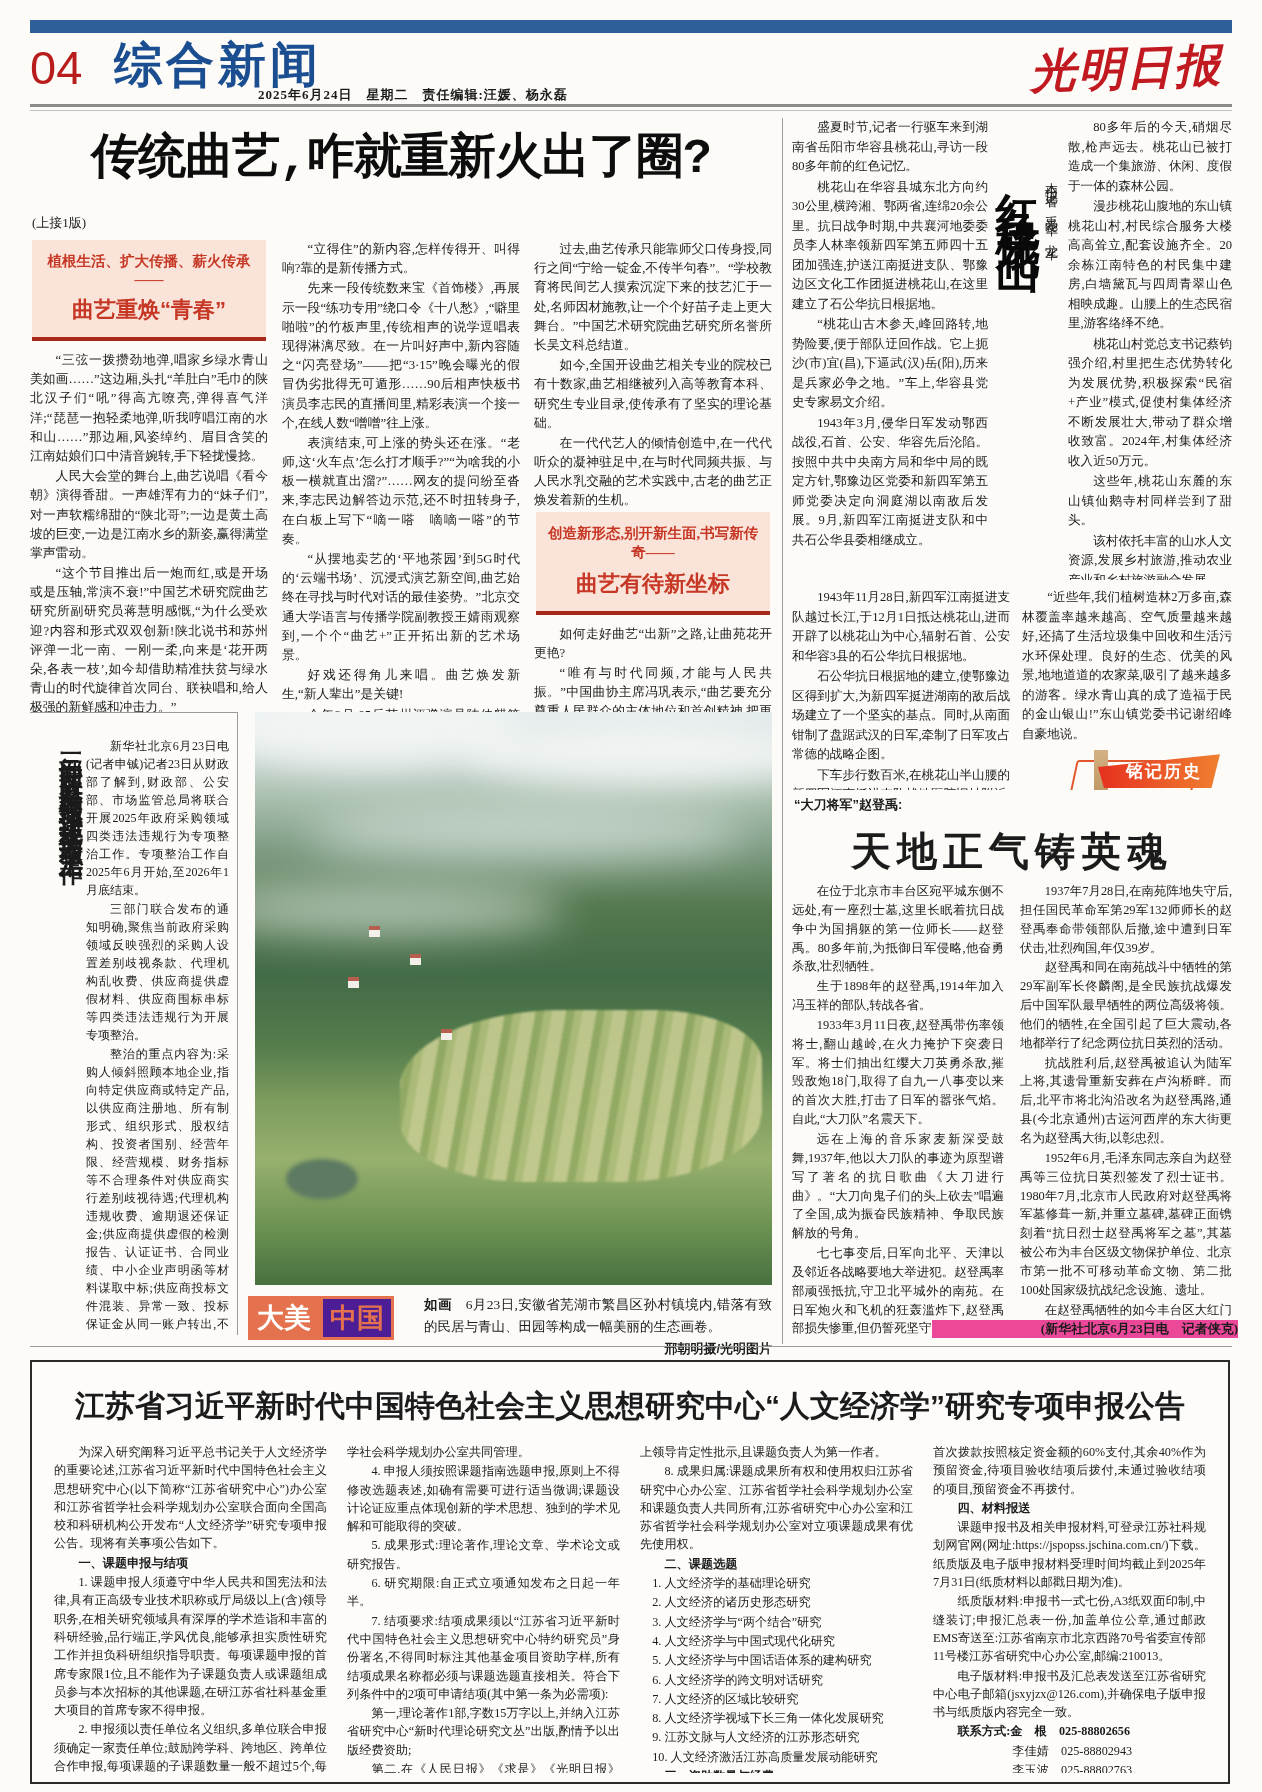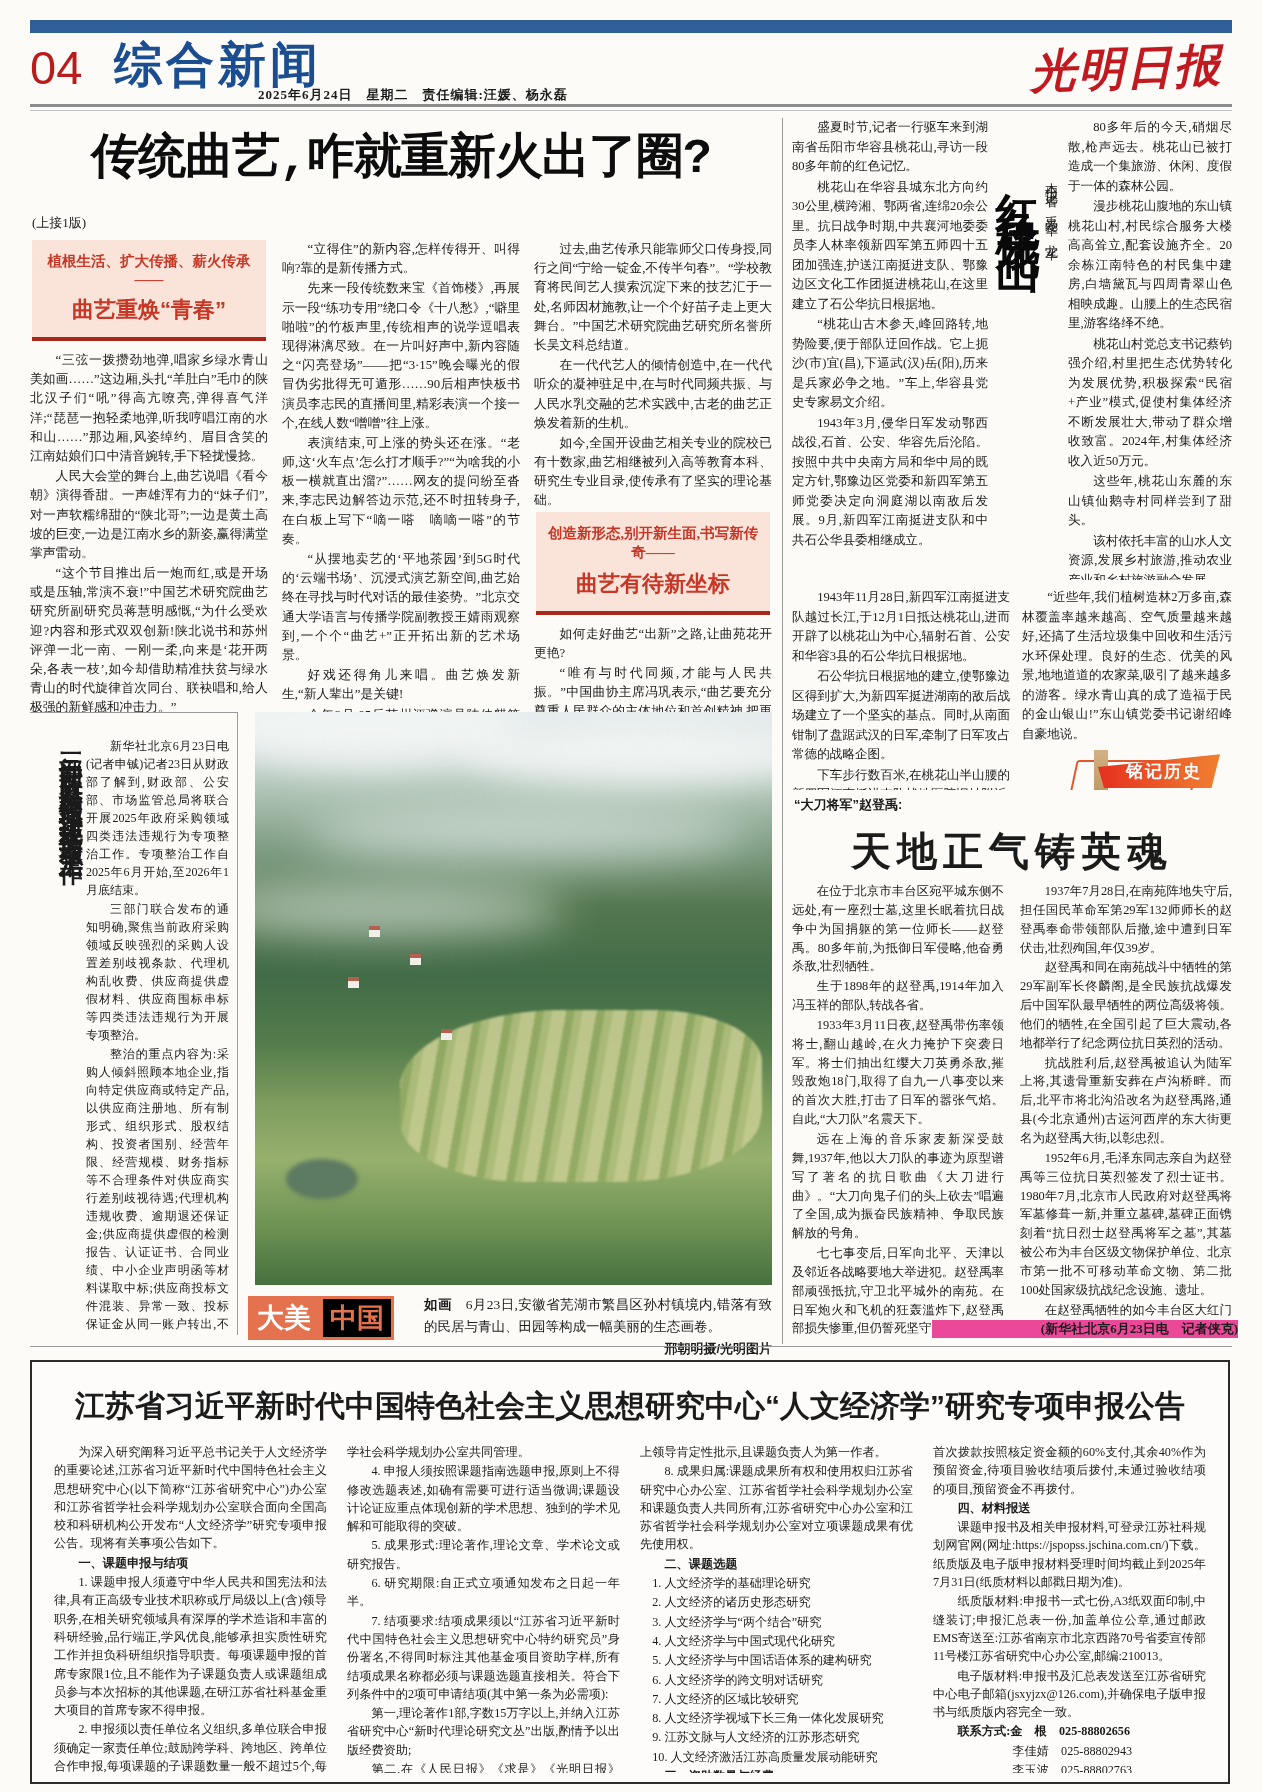--- a/index.html
+++ b/index.html
@@ -47,21 +47,21 @@
   .mist{position:absolute;background:#dfe8e4;border-radius:50%;filter:blur(20px);opacity:.65;}
   .terrace{position:absolute;left:28%;top:52%;width:70%;height:30%;border-radius:45% 30% 40% 35%;
     background:repeating-linear-gradient(100deg,#c3ca8f 0 14px,#93ab64 14px 22px,#aebd7a 22px 30px);
     filter:blur(1px);opacity:.95;}
   .pond{position:absolute;left:6%;top:78%;width:14%;height:7%;background:#5d7a62;border-radius:50%;filter:blur(2px);}
   .house{position:absolute;width:11px;height:7px;background:#f1efe8;box-shadow:0 -4px 0 #b75f4f;}
   
   .dmbadge{left:248px;top:1296px;display:flex;align-items:stretch;height:44px;
            font-family:Liberation Serif, serif;font-weight:900;font-size:27px;}
   .dm1{background:#e4724e;color:#fff;padding:5px 9px;display:flex;align-items:center;}
-  .dm2{background:#000000;color:#e4724e;border:3px solid #e4724e;padding:2px 7px;display:flex;align-items:center;}
+  .dm2{background:#4c1d95;color:#e4724e;border:3px solid #e4724e;padding:2px 7px;display:flex;align-items:center;}
   .capblock{left:424px;top:1294px;width:348px;font-size:13.5px;line-height:1.6;text-align:justify;}
   .capcredit{text-align:right;font-weight:bold;font-family:"Liberation Sans",sans-serif;font-size:13px;margin-top:2px;}
   
   .ths-top{left:792px;top:118px;width:440px;height:462px;display:flex;gap:8px;overflow:hidden;}
   .ths-l{width:196px;overflow:hidden;}
   .ths-r{width:164px;overflow:hidden;}
   .ths-titleblock{width:64px;display:flex;justify-content:center;padding-top:40px;}
   .vtitle-big{writing-mode:vertical-rl;font-size:44px;font-weight:900;letter-spacing:14px;line-height:1;
               font-family:"Liberation Sans",sans-serif;color:#090909;}
   .vbyline{writing-mode:vertical-rl;font-size:13px;margin-left:2px;padding-top:14px;letter-spacing:4px;}
@@ -136,22 +136,22 @@
           <p class="para">表演结束,可上涨的势头还在涨。“老师,这‘火车点’怎么打才顺手?”“为啥我的小板一横就直出溜?”……网友的提问纷至沓来,李志民边解答边示范,还不时扭转身子,在白板上写下“嘀一嗒　嘀嘀一嗒”的节奏。</p>
           <p class="para">“从摆地卖艺的‘平地茶园’到5G时代的‘云端书场’、沉浸式演艺新空间,曲艺始终在寻找与时代对话的最佳姿势。”北京交通大学语言与传播学院副教授王婧雨观察到,一个个“曲艺+”正开拓出新的艺术场景。</p>
           <p class="para">好戏还得角儿来唱。曲艺焕发新生,“新人辈出”是关键!</p>
           <p class="para">今年3月,95后苏州评弹演员陆佳麒第一次登上国家大剧院的舞台。在由《啼笑姻缘》改编的长篇弹词中,陆佳麒儒雅的气质、伶俐的口齿、流畅的节奏,引得观众连连叫好。</p>
         </div>
     </div>
     <div class="qcol">
       <div>
 
       <p class="para">过去,曲艺传承只能靠师父口传身授,同行之间“宁给一锭金,不传半句春”。“学校教育将民间艺人摸索沉淀下来的技艺汇于一处,名师因材施教,让一个个好苗子走上更大舞台。”中国艺术研究院曲艺研究所名誉所长吴文科总结道。</p>
+          <p class="para">如今,全国开设曲艺相关专业的院校已有十数家,曲艺相继被列入高等教育本科、研究生专业目录,使传承有了坚实的理论基础。</p>
           <p class="para">在一代代艺人的倾情创造中,在一代代听众的凝神驻足中,在与时代同频共振、与人民水乳交融的艺术实践中,古老的曲艺正焕发着新的生机。</p>
-          <p class="para">如今,全国开设曲艺相关专业的院校已有十数家,曲艺相继被列入高等教育本科、研究生专业目录,使传承有了坚实的理论基础。</p>
         </div>
       <div class="pinkbox">
         <div class="kick">创造新形态,别开新生面,书写新传奇——</div>
         <div class="btitle">曲艺有待新坐标</div>
       </div>
       <div>
 
       <p class="para">如何走好曲艺“出新”之路,让曲苑花开更艳?</p>
           <p class="para">“唯有与时代同频,才能与人民共振。”中国曲协主席冯巩表示,“曲艺要充分尊重人民群众的主体地位和首创精神,把更多的笔触聚焦人民,把更多的演唱奉献人民,把更多的舞台交给人民,在提高原创力上下功夫。”</p>
         </div>

